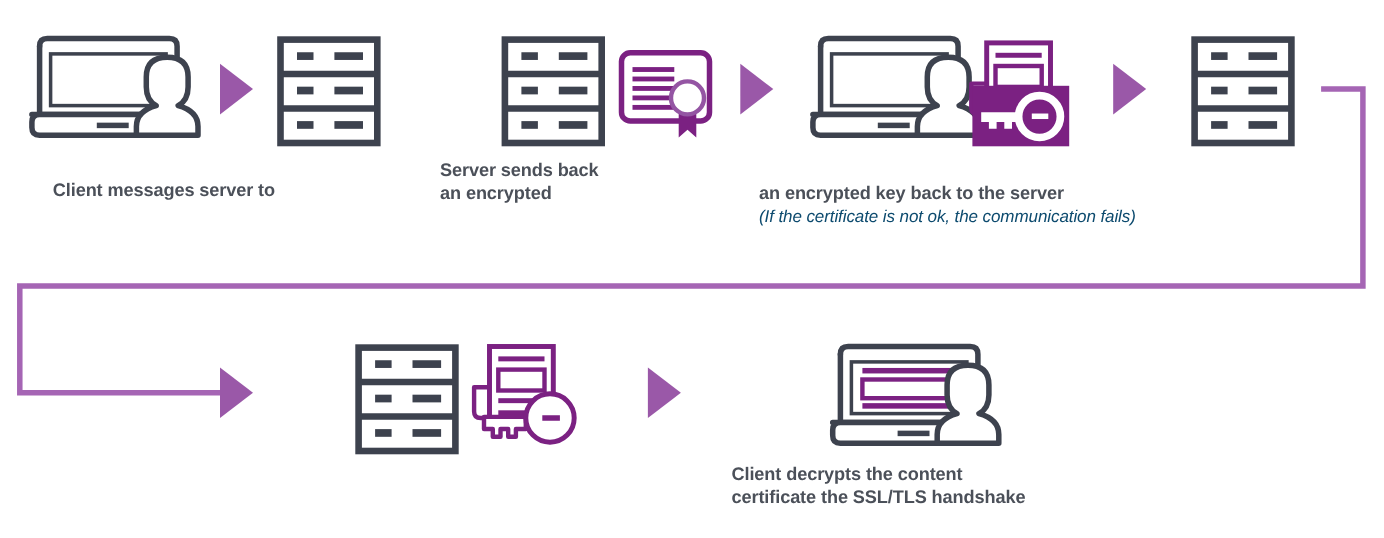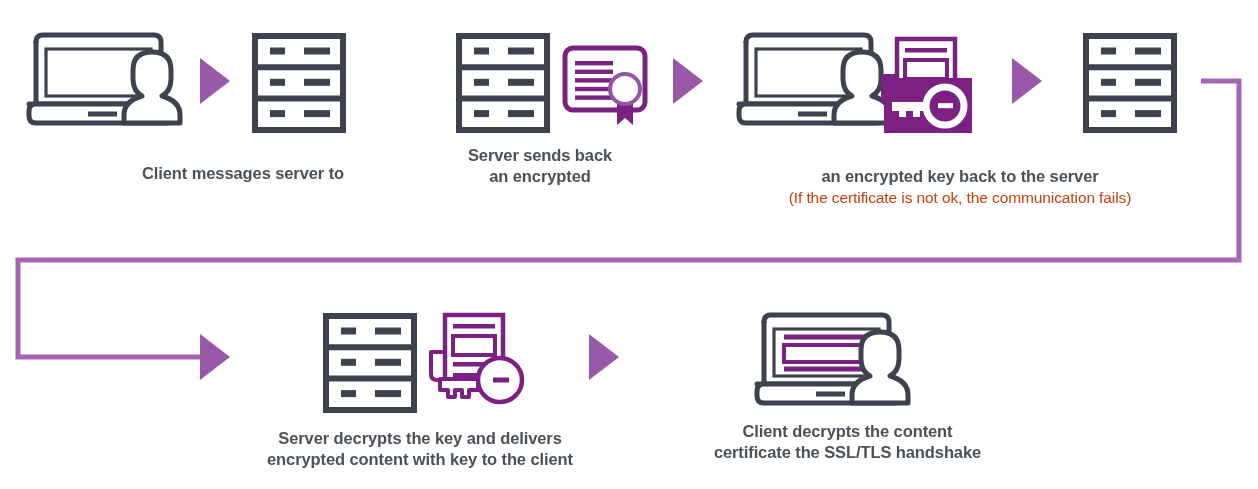--- a/index.html
+++ b/index.html
@@ -7,33 +7,33 @@
     width:1258px;height:489px;
     background:#ffffff;
     font-family:"Liberation Sans","DejaVu Sans",sans-serif;
     overflow:hidden;
     position:relative;
   }
   .canvas{position:absolute;inset:0;}
   .layer-svg{position:absolute;left:0;top:0;width:1258px;height:489px;pointer-events:none;}
   .caption{
     position:absolute;
-    text-align:center;
     font-weight:bold;
     font-size:16.5px;
     line-height:21px;
     color:#4b5059;
     letter-spacing:-0.1px;
     white-space:nowrap;
   }
   .caption .sub{
     display:block;
     font-weight:normal;
+    font-style:italic;
     font-size:15.5px;
-    color:#c2410c;
+    color:#0c4a6e;
     letter-spacing:-0.1px;
   }
   .caption .ital{}
 </style>
 </head>
 <body>
 
 <div class="canvas">
 
   <svg class="layer-svg" viewBox="0 0 1258 489">
@@ -189,23 +189,19 @@
     <span>Server sends back</span><br>
     <span>an encrypted</span><br>
   </div>
 
   <div class="caption" style="left:690px;top:145px;width:540px;">
     <br>
     <span>an encrypted key back to the server</span>
     <span class="sub">(If the certificate is not ok, the communication fails)</span>
   </div>
 
-  <div class="caption" style="left:195px;top:428px;width:450px;">
-    <span>Server decrypts the key and delivers</span><br>
-    <span>encrypted content with key to the client</span>
-  </div>
 
   <div class="caption" style="left:665px;top:421px;width:365px;">
     <span>Client decrypts the content</span><br>
     <span>certificate the SSL/TLS </span><span class="ital">handshake</span>
   </div>
 
 </div>
 
 </body></html>

